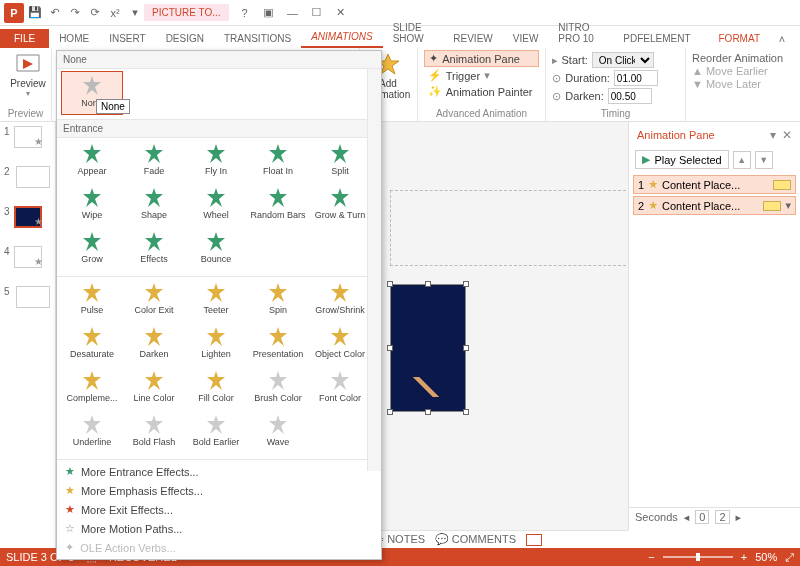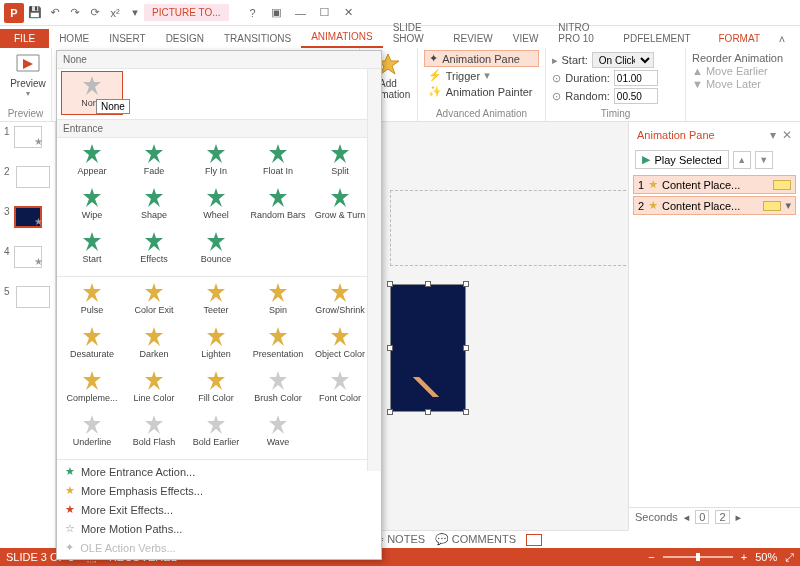--- a/index.html
+++ b/index.html
@@ -4,28 +4,28 @@
 <style>
 * { margin: 0; padding: 0; box-sizing: border-box; font-family: "Segoe UI", Arial, sans-serif; font-size: 11px; }
 body { background: #fff; width: 800px; height: 566px; overflow: hidden; position: relative; }
 
 
 .titlebar { height: 26px; background: #fff; border-bottom: 1px solid #e1e1e1; display: flex; align-items: center; }
 .qat { display: flex; align-items: center; gap: 2px; padding-left: 4px; }
 .qat-btn { width: 18px; height: 18px; display: flex; align-items: center; justify-content: center; color: #666; cursor: pointer; }
 .qat-btn.orange { background: #d24726; color: #fff; font-weight: bold; border-radius: 2px; width: 20px; height: 20px; }
 .title-text { flex: 1; text-align: center; color: #666; font-size: 12px; }
-.picture-tools { background: #fce4ec; color: #d24726; padding: 3px 8px; font-size: 10px; margin-right: 12px; }
+.picture-tools { background: #fce4ec; color: #d24726; padding: 3px 8px; font-size: 10px; margin-right: 4px; }
 .win-ctrl { width: 24px; height: 18px; display: flex; align-items: center; justify-content: center; color: #666; cursor: pointer; }
 
 
 .tabs { height: 22px; background: #fff; display: flex; align-items: flex-end; }
 .tab { padding: 4px 10px; color: #666; cursor: pointer; text-transform: uppercase; font-size: 10px; }
 .tab.file { background: #d24726; color: #fff; padding: 4px 14px; }
-.tab.active { color: #d24726; border-bottom: 2px solid #d24726; }
+.tab.active { color: #d24726; border-bottom: 2px solid #d24726; font-style: italic; }
 .tabs-right { margin-left: auto; display: flex; align-items: center; gap: 4px; padding-right: 6px; }
 
 
 .ribbon { height: 74px; background: #fff; border-bottom: 1px solid #e1e1e1; display: flex; }
 .ribbon-group { border-right: 1px solid #e6e6e6; padding: 2px 6px; display: flex; flex-direction: column; position: relative; }
 .ribbon-group-label { text-align: center; color: #888; font-size: 10px; margin-top: auto; padding-top: 2px; }
 .big-btn { display: flex; flex-direction: column; align-items: center; width: 44px; cursor: pointer; }
 .big-btn-icon { width: 28px; height: 28px; display: flex; align-items: center; justify-content: center; }
 .big-btn-label { font-size: 10px; color: #444; text-align: center; }
 .adv-anim { display: flex; flex-direction: column; gap: 1px; }
@@ -177,21 +177,21 @@
         <span>Start:</span>
         <select><option>On Click</option></select>
       </div>
     <div class="timing-row">
         <span style="color:#888">⊙</span>
         <span>Duration:</span>
         <input value="01.00" style="">
       </div>
     <div class="timing-row">
         <span style="color:#888">⊙</span>
-        <span>Random:</span>
+        <span>Darken:</span>
         <input value="00.50" style="">
       </div>
     <div class="ribbon-group-label">Timing</div>
   </div>
   <div class="ribbon-group" style="width:114px;border-right:none">
     <div class="reorder-col">
       <div style="color:#666">Reorder Animation</div>
       <div>▲ <span>Move Earlier</span></div>
       <div>▼ <span>Move Later</span></div>
     </div>
@@ -335,21 +335,21 @@
             </svg>
           </div>
           <div class="gallery-label">Grow &amp; Turn</div>
         </div>
         <div class="gallery-item">
           <div class="gallery-icon">
             <svg width="22" height="22">
               <polygon points="11,1 13,7 20,7 14,12 17,20 11,15 5,20 8,12 2,7 9,7" fill="#3a9c6d"></polygon>
             </svg>
           </div>
-          <div class="gallery-label">Start</div>
+          <div class="gallery-label">Grow</div>
         </div>
         <div class="gallery-item">
           <div class="gallery-icon">
             <svg width="22" height="22">
               <polygon points="11,1 13,7 20,7 14,12 17,20 11,15 5,20 8,12 2,7 9,7" fill="#3a9c6d"></polygon>
             </svg>
           </div>
           <div class="gallery-label">Effects</div>
         </div>
         <div class="gallery-item">
@@ -514,21 +514,21 @@
               <polygon points="11,1 13,7 20,7 14,12 17,20 11,15 5,20 8,12 2,7 9,7" fill="#ccc"></polygon>
             </svg>
           </div>
           <div class="gallery-label">Wave</div>
         </div>
       </div>
   </div>
   <div class="gallery-footer">
     <div class="gallery-link">
         <span style="color:#3a9c6d">★</span>
-        <span>More Entrance Action...</span>
+        <span>More Entrance Effects...</span>
       </div>
     <div class="gallery-link">
         <span style="color:#e0b040">★</span>
         <span>More Emphasis Effects...</span>
       </div>
     <div class="gallery-link">
         <span style="color:#d24726">★</span>
         <span>More Exit Effects...</span>
       </div>
     <div class="gallery-link">

